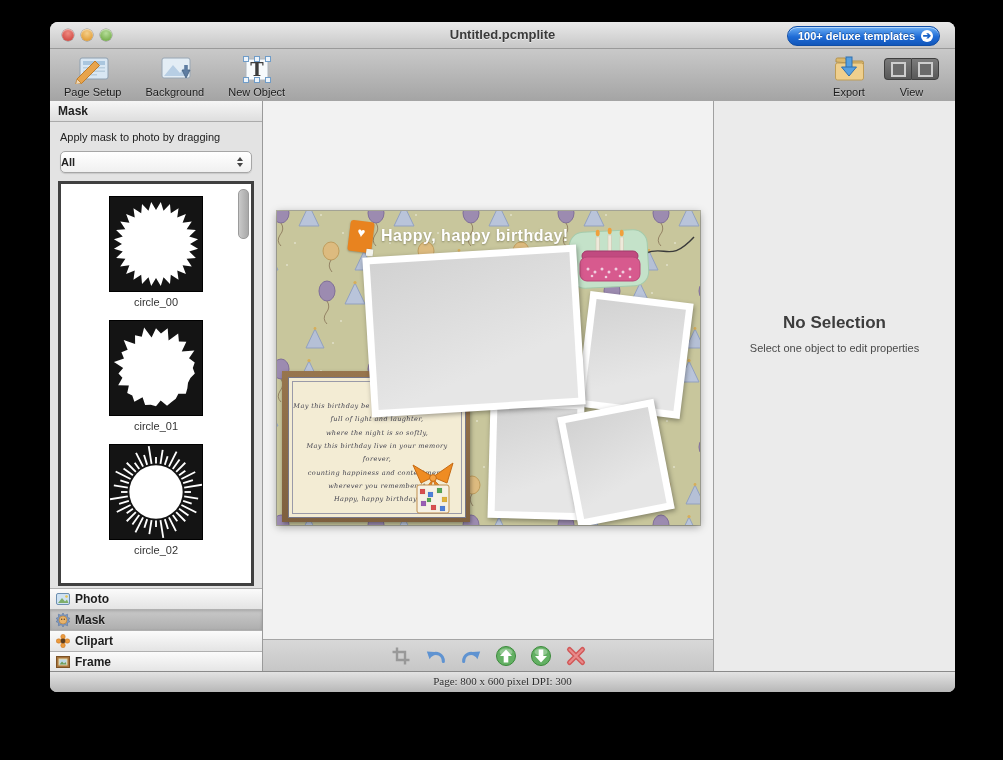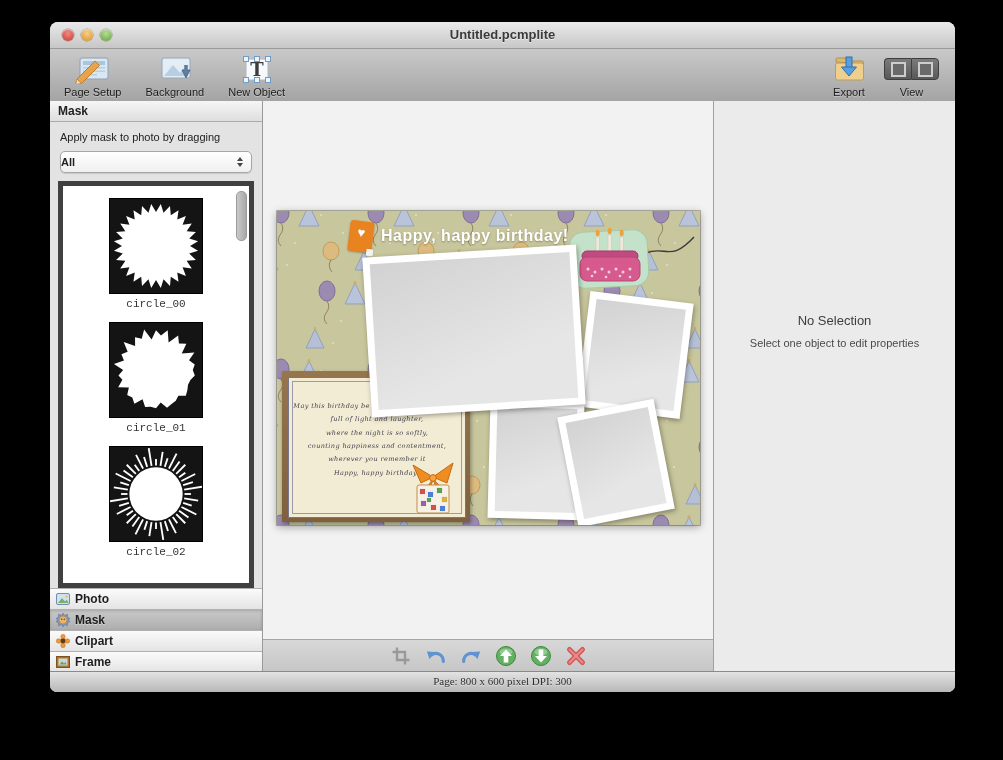--- a/index.html
+++ b/index.html
@@ -45,22 +45,22 @@
     font-size:12px;font-weight:bold;color:#222;line-height:20px;padding-left:8px;}
   .side-hint{font-size:11px;color:#222;padding:9px 0 6px 10px;}
   .popup{margin:2px 10px 8px 10px;height:20px;background:linear-gradient(#ffffff,#f0f0f0);
     border:1px solid #a6a6a6;border-radius:5px;display:flex;align-items:center;
     box-shadow:0 1px 1px rgba(0,0,0,.12);cursor:pointer;}
   .popup .pval{flex:1;font-size:11px;font-weight:bold;color:#222;}
   .popup .steppers{width:15px;display:flex;flex-direction:column;align-items:center;gap:2px;padding-right:4px;}
   .tri{width:0;height:0;border-left:3.5px solid transparent;border-right:3.5px solid transparent;}
   .tri.up{border-bottom:4px solid #444;}
   .tri.down{border-top:4px solid #444;}
-  .mask-list{position:relative;margin:0 8px;height:399px;background:#fff;border:5px solid #404040;
-    overflow:hidden;font-family:Liberation Mono, monospace;}
+  .mask-list{position:relative;margin:0 8px;height:399px;background:#fff;border:3px solid #404040;
+    overflow:hidden;}
   .mask-item{display:flex;flex-direction:column;align-items:center;cursor:pointer;}
   .mask-thumb{width:92px;height:94px;background:#141414;margin-top:13px;box-shadow:0 0 0 1px #000;}
   .mask-label{font-size:11px;color:#333;margin-top:5px;}
   .vscroll{position:absolute;top:5px;right:2px;width:9px;height:48px;border-radius:5px;
     background:linear-gradient(90deg,#c9c9c9,#a8a8a8);border:1px solid #9b9b9b;}
   .side-fill{flex:1;}
   .side-tab{height:20px;border-top:1px solid #b0b0b0;background:linear-gradient(#fbfbfb,#e4e4e4);
     display:flex;align-items:center;gap:5px;padding-left:6px;cursor:pointer;}
   .side-tab.selected{background:linear-gradient(#c9c9c9,#aeaeae);box-shadow:inset 0 1px 3px rgba(0,0,0,.18);}
   .side-tab .tab-label{font-size:12px;font-weight:bold;color:#1d1d1d;text-shadow:0 1px 0 rgba(255,255,255,.4);}
@@ -94,41 +94,45 @@
     color:#41414e;letter-spacing:.4px;}
   .gift{position:absolute;right:4px;bottom:0px;z-index:3;}
   
   .bottom-strip{height:32px;background:linear-gradient(#d8d8d8,#c6c6c6);border-top:1px solid #a5a5a5;
     display:flex;align-items:center;justify-content:center;gap:13px;}
   .bicon{width:22px;height:22px;display:flex;align-items:center;justify-content:center;cursor:pointer;}
   .bicon.disabled{opacity:.8;cursor:default;}
   
   .inspector{flex:1;background:#ebebeb;border-left:1px solid #a0a0a0;position:relative;}
   .no-sel{position:absolute;top:212px;left:0;right:0;text-align:center;}
-  .no-sel .h{font-size:13px;font-weight:normal;color:#3d3d3d;}
+  .no-sel .h{font-size:17px;font-weight:bold;color:#3d3d3d;}
   .no-sel .s{font-size:11px;color:#4a4a4a;margin-top:9px;}
   
   .statusbar{position:absolute;left:0;right:0;bottom:0;height:20px;
     background:linear-gradient(#e3e3e3,#b7b7b7);border-top:1px solid #8a8a8a;
     font-size:11px;color:#2e2e2e;text-align:center;line-height:19px;
     text-shadow:0 1px 0 rgba(255,255,255,.45);font-family:Liberation Serif, serif;}
 </style>
 </head>
 <body>
 
 <div class="stage">
   <div class="window">
 
     <div class="titlebar">
       <div class="lights">
         <div class="light red"></div>
         <div class="light yellow"></div>
         <div class="light green"></div>
       </div>
       <div class="title">Untitled.pcmplite</div>
+      <div class="tpl-btn">
+        <span>100+ deluxe templates</span>
+        <div class="tpl-arrow">➔</div>
+      </div>
     </div>
 
     <div class="toolbar">
       <div class="tool tool-left">
         <div class="ticon">
           <svg width="40" height="30" viewBox="0 0 40 30">
             <rect x="7" y="4" width="28" height="21" rx="2" fill="#d9e7f3" stroke="#8fa0b0"></rect>
             <rect x="10" y="7" width="22" height="4" fill="#aac6de"></rect>
             <rect x="10" y="13" width="22" height="1.5" fill="#b9cede"></rect>
             <rect x="10" y="16.5" width="22" height="1.5" fill="#b9cede"></rect>
@@ -405,20 +409,21 @@
             <div class="photo-ph ph-small">
                 <div class="inner"></div>
               </div>
 
             <div class="parchment">
               <div class="paper">
                 <div class="letter" id="letterLines">
                     <div>May this birthday be your best birthday ever,</div>
                     <div>full of light and laughter,</div>
                     <div>where the night is so softly,</div>
+                    <div>May this birthday live in your memory forever,</div>
                     <div>counting happiness and contentment,</div>
                     <div>wherever you remember it</div>
                     <div>Happy, happy birthday!</div>
                   </div>
                 <svg class="gift" width="56" height="58" viewBox="0 0 56 58">
                   <polygon points="28,18 8,6 16,24" fill="#ef8c22" stroke="#c56a12" stroke-width="1"></polygon>
                   <polygon points="28,18 48,4 42,24" fill="#ef8c22" stroke="#c56a12" stroke-width="1"></polygon>
                   <polygon points="28,20 16,36 23,38" fill="#e8821f" stroke="#c56a12" stroke-width=".8"></polygon>
                   <polygon points="28,20 42,34 34,38" fill="#e8821f" stroke="#c56a12" stroke-width=".8"></polygon>
                   <circle cx="28" cy="19" r="3.4" fill="#f6a344" stroke="#c56a12"></circle>

